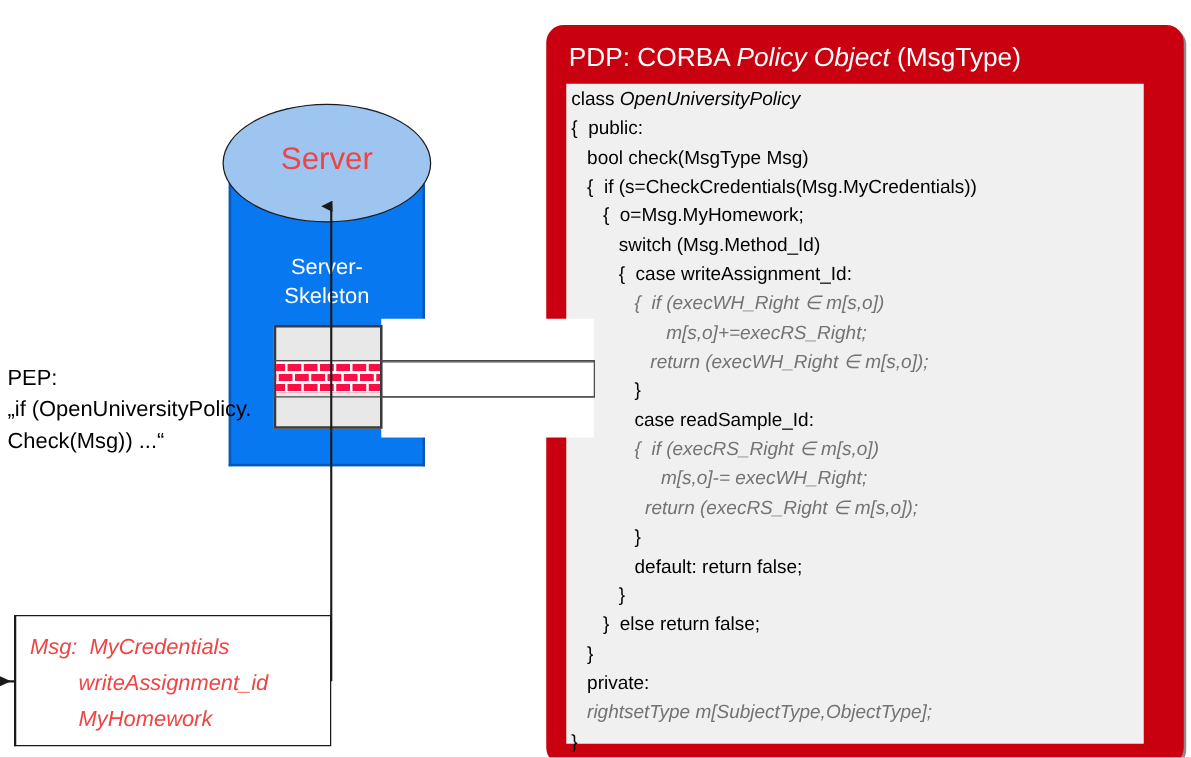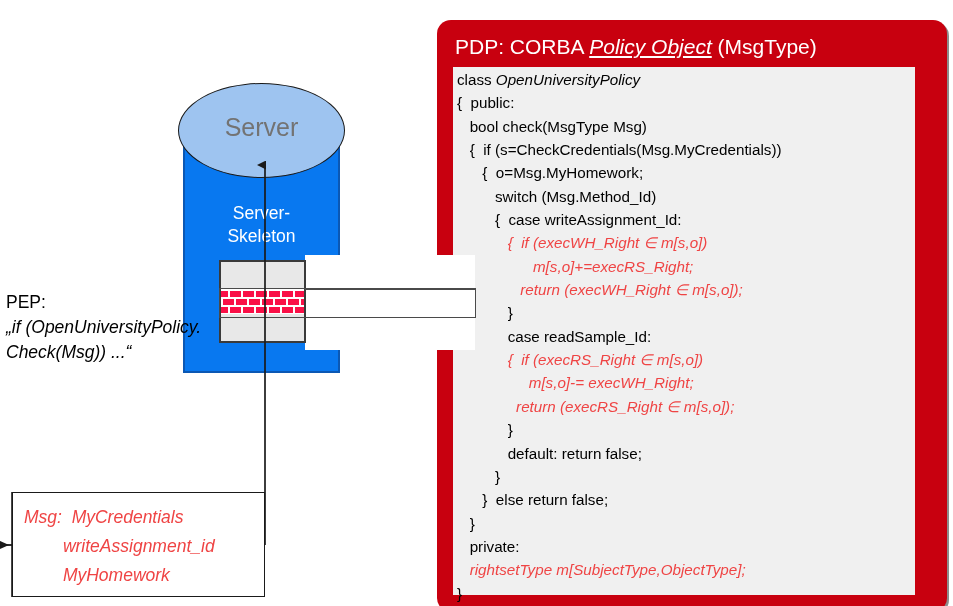--- a/index.html
+++ b/index.html
@@ -33,42 +33,42 @@
     position: absolute;
     left: 455px;
     top: 30px;
     width: 480px;
     height: 34px;
     color: #ffffff;
     font-size: 21px;
     line-height: 34px;
     white-space: nowrap;
   }
-  .pdp-title .it { font-style: italic; text-decoration: underline; }
+  .pdp-title .it { font-style: italic; }
   .pdp-code-bg {
     position: absolute;
     left: 453px;
     top: 67px;
     width: 462px;
     height: 528px;
     background: #f0f0f0;
   }
   .code {
     position: absolute;
     left: 457px;
     top: 68px;
     width: 460px;
     height: 385px;
     font-size: 15.2px;
     line-height: 23.35px;
     color: #000000;
     white-space: pre;
   }
   .code .ln { display: block; height: 23.35px; }
-  .code .blue { color: #ef4444; font-style: italic; }
+  .code .blue { color: #737373; font-style: italic; }
 
   
   .cyl-body {
     position: absolute;
     left: 183px;
     top: 128px;
     width: 157px;
     height: 245px;
     background: #0878f0;
     border-left: 2px solid #0b58b4;
@@ -87,21 +87,21 @@
     border-radius: 50%;
     box-sizing: border-box;
   }
   .cyl-label {
     position: absolute;
     left: 178px;
     top: 113px;
     width: 167px;
     text-align: center;
     font-size: 25px;
-    color: #737373;
+    color: #ef4444;
   }
   .skel-label {
     position: absolute;
     left: 183px;
     top: 202px;
     width: 157px;
     text-align: center;
     font-size: 17.5px;
     line-height: 23px;
     color: #ffffff;
@@ -179,21 +179,21 @@
   .pep {
     position: absolute;
     left: 6px;
     top: 262px;
     width: 245px;
     font-size: 17.5px;
     line-height: 25px;
     color: #000000;
   }
   .pep .l1 { font-style: normal; display: block; margin-top: 28px; }
-  .pep .l2 { font-style: italic; display: block; }
+  .pep .l2 { display: block; }
 
   
   .msg-box {
     position: absolute;
     left: 12px;
     top: 492px;
     width: 253px;
     height: 105px;
     border: 1.6px solid #1a1a1a;
     background: #ffffff;

